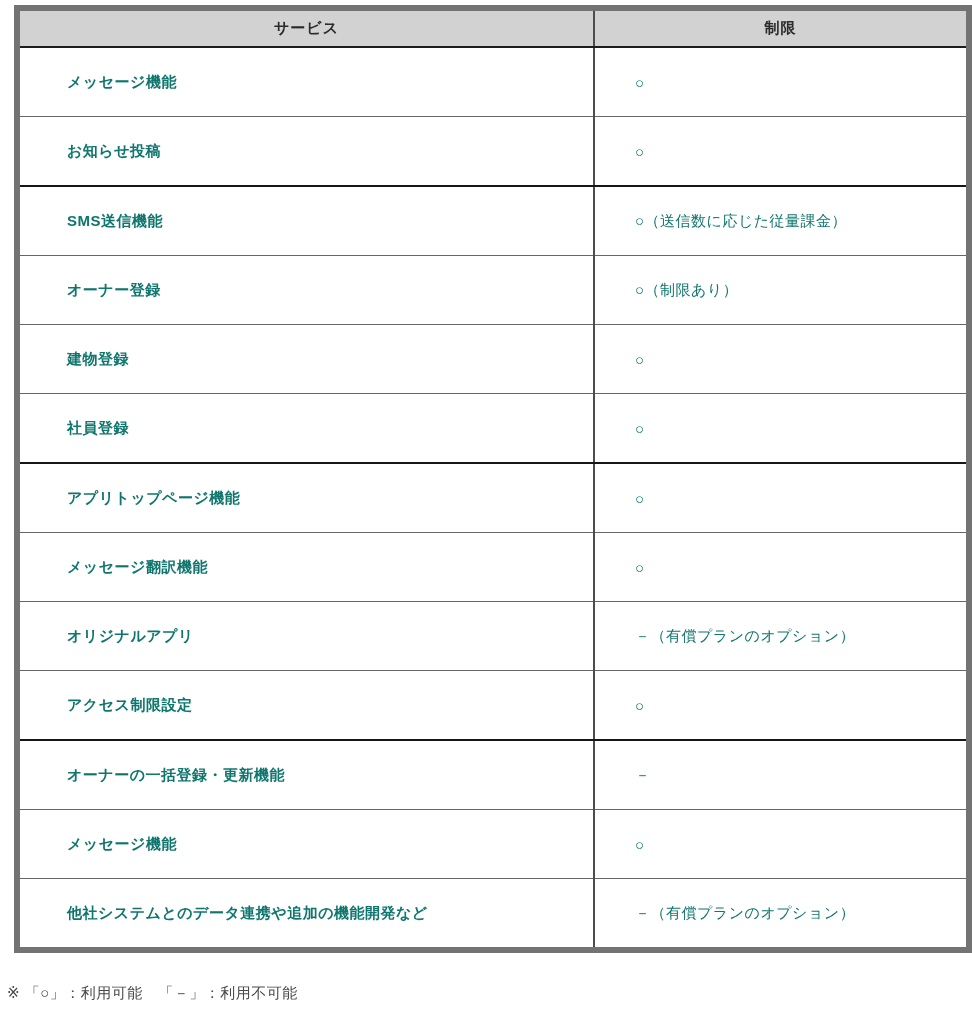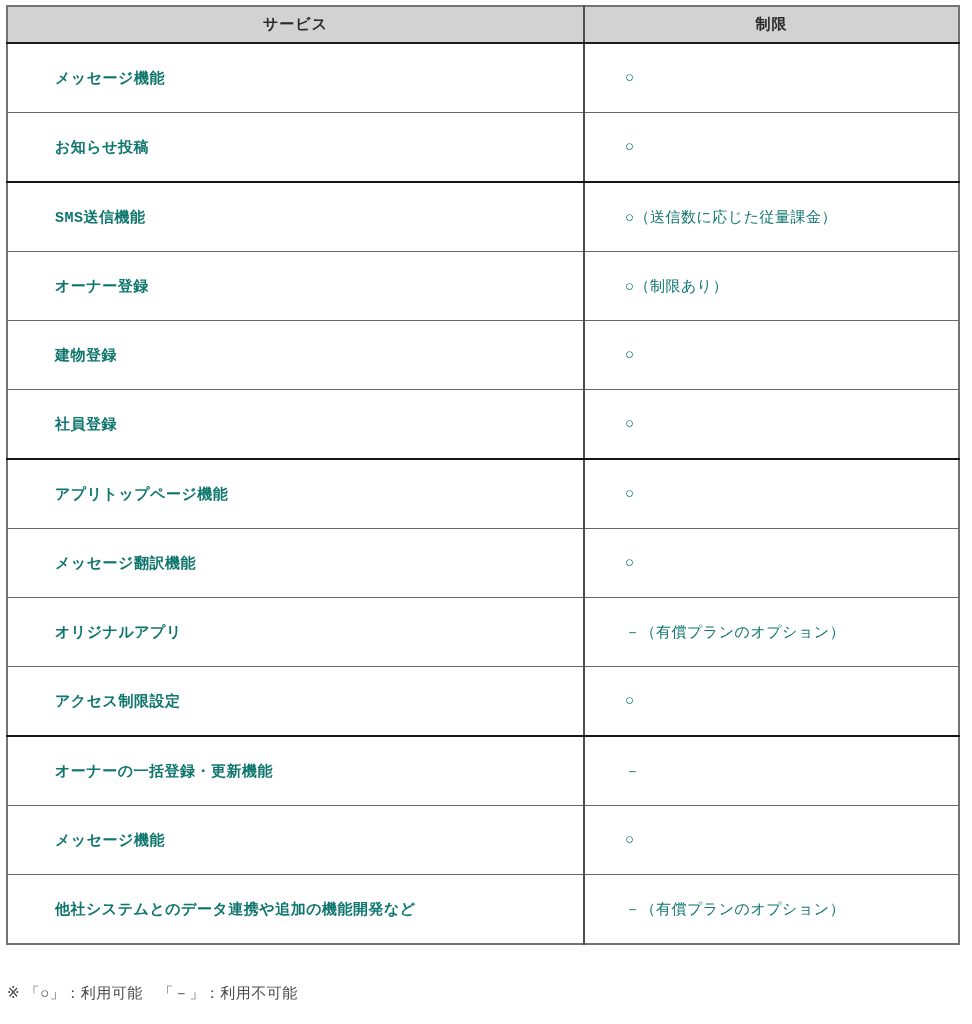--- a/index.html
+++ b/index.html
@@ -11,27 +11,26 @@
     font-family: "Liberation Sans", "DejaVu Sans", sans-serif;
   }
   .page {
     position: relative;
     width: 972px;
     height: 1024px;
     overflow: hidden;
   }
   table.feature-table {
     position: absolute;
-    left: 6px;
+    left: 14px;
     top: 5px;
     width: 952px;
     border-collapse: collapse;
     table-layout: fixed;
-    border: 2px solid #737373;
-    font-family: Liberation Mono, monospace;
+    border: 6px solid #737373;
   }
   table.feature-table col.col-service { width: 577px; }
   table.feature-table col.col-limit   { width: 375px; }
 
   table.feature-table thead th {
     height: 33px;
     background: #d2d2d2;
     border-bottom: 2px solid #1c1c1c;
     font-size: 15px;
     font-weight: bold;

